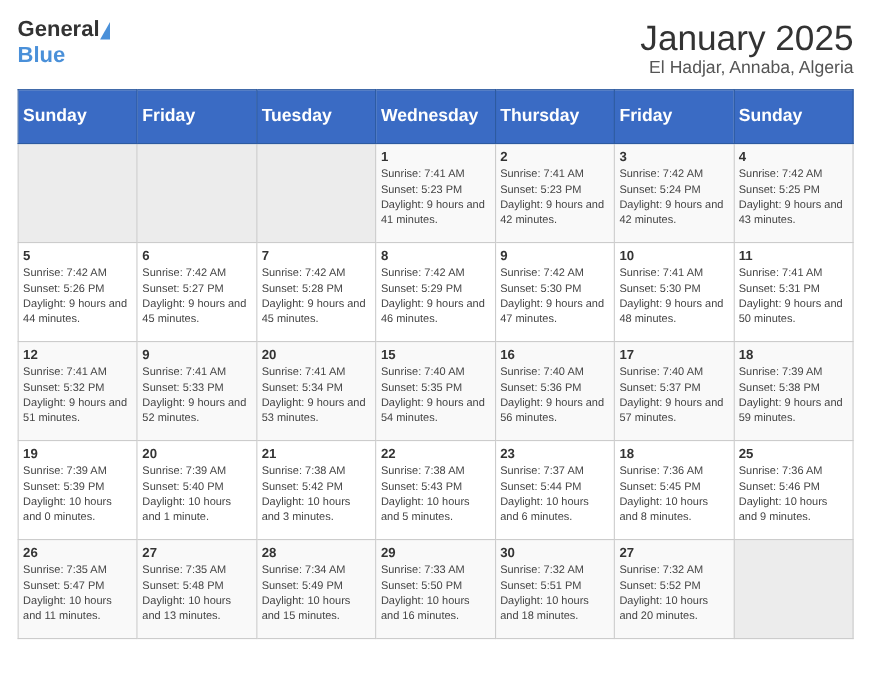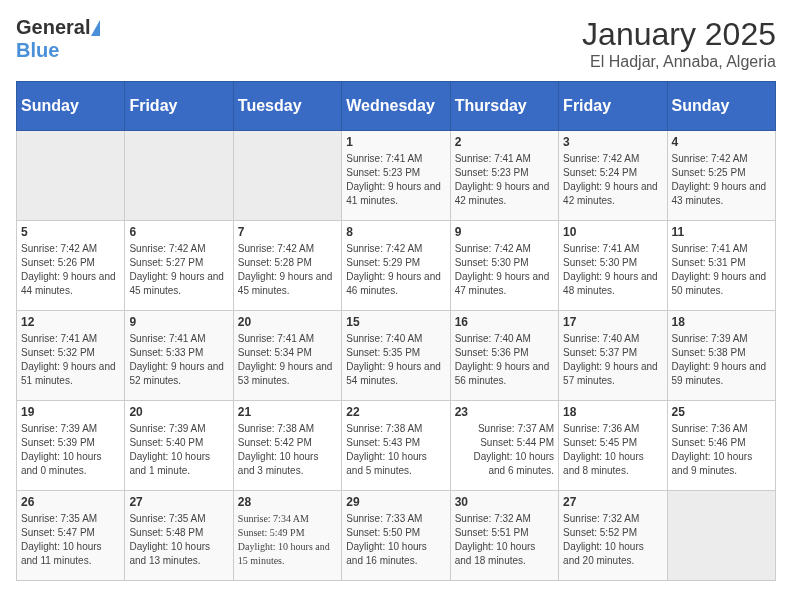--- a/index.html
+++ b/index.html
@@ -249,21 +249,21 @@
 Daylight: 10 hours and 3 minutes.</div>
         </td>
         <td>
           <div class="day-num">22</div>
           <div class="cell-text" style="white-space: pre-line;">Sunrise: 7:38 AM
 Sunset: 5:43 PM
 Daylight: 10 hours and 5 minutes.</div>
         </td>
         <td>
           <div class="day-num">23</div>
-          <div class="cell-text" style="white-space: pre-line; text-align: right;">Sunrise: 7:37 AM
+          <div class="cell-text" style="white-space: pre-line;">Sunrise: 7:37 AM
 Sunset: 5:44 PM
 Daylight: 10 hours and 6 minutes.</div>
         </td>
         <td>
           <div class="day-num">18</div>
           <div class="cell-text" style="white-space: pre-line;">Sunrise: 7:36 AM
 Sunset: 5:45 PM
 Daylight: 10 hours and 8 minutes.</div>
         </td>
         <td>
@@ -281,21 +281,21 @@
 Daylight: 10 hours and 11 minutes.</div>
         </td>
         <td>
           <div class="day-num">27</div>
           <div class="cell-text" style="white-space: pre-line;">Sunrise: 7:35 AM
 Sunset: 5:48 PM
 Daylight: 10 hours and 13 minutes.</div>
         </td>
         <td>
           <div class="day-num">28</div>
-          <div class="cell-text" style="white-space: pre-line; font-family: Liberation Serif, serif;">Sunrise: 7:34 AM
+          <div class="cell-text" style="white-space: pre-line;">Sunrise: 7:34 AM
 Sunset: 5:49 PM
 Daylight: 10 hours and 15 minutes.</div>
         </td>
         <td>
           <div class="day-num">29</div>
           <div class="cell-text" style="white-space: pre-line;">Sunrise: 7:33 AM
 Sunset: 5:50 PM
 Daylight: 10 hours and 16 minutes.</div>
         </td>
         <td>

